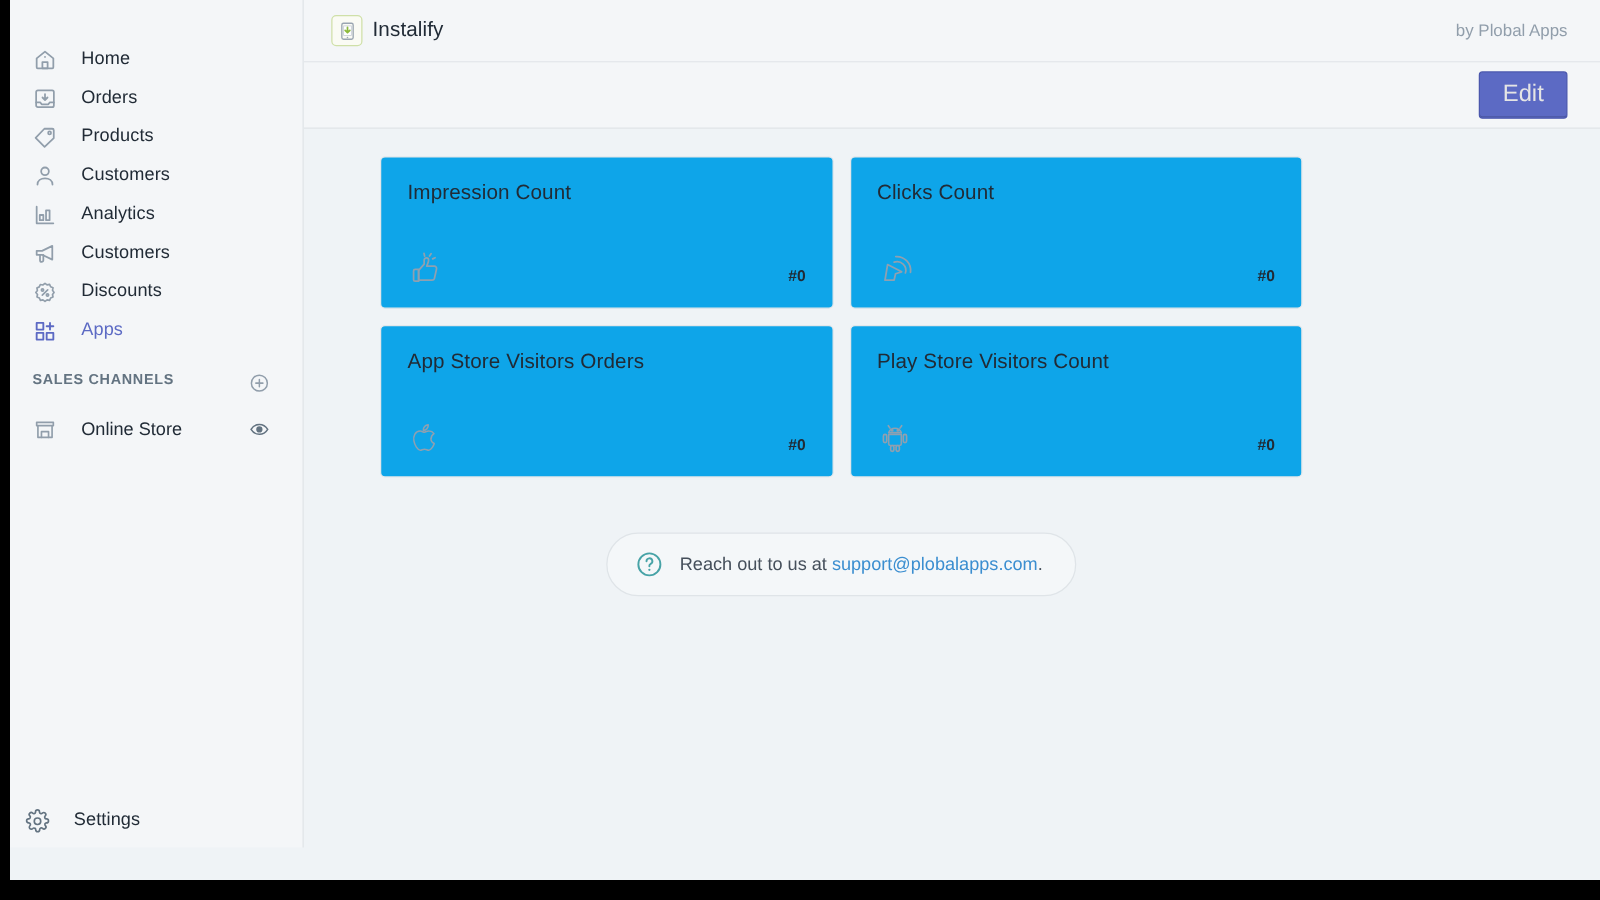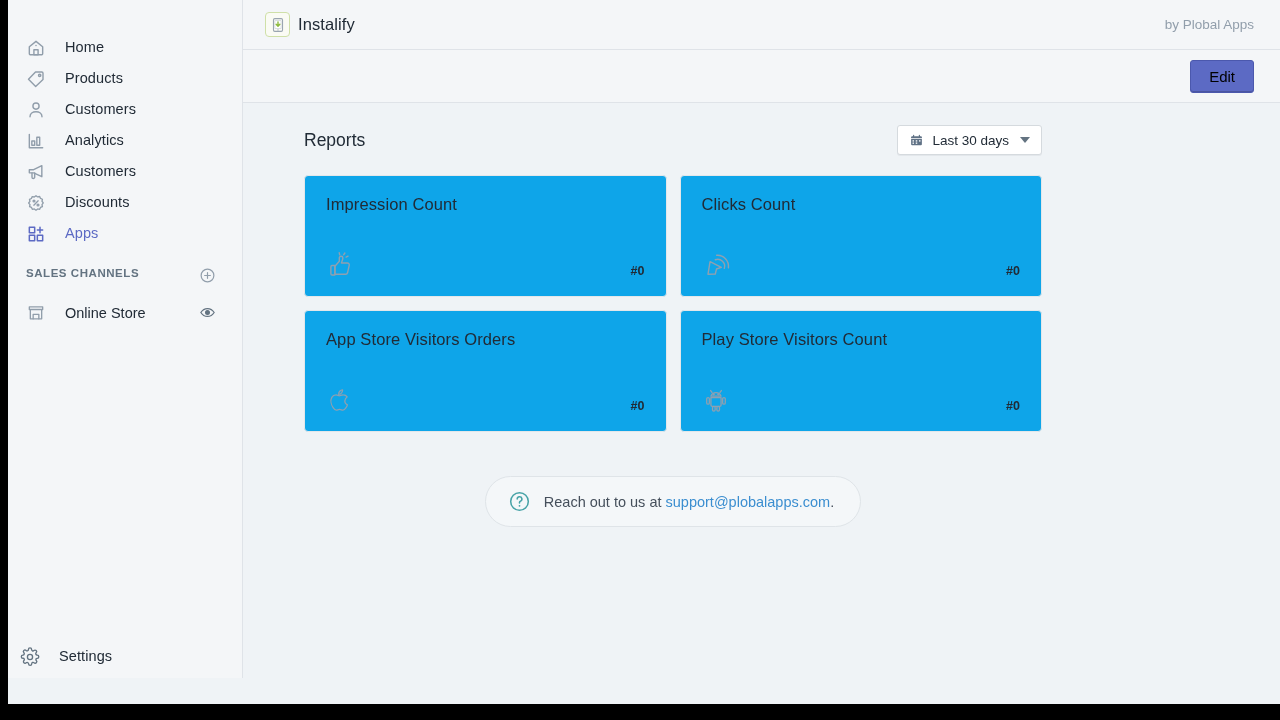--- a/index.html
+++ b/index.html
@@ -132,22 +132,22 @@
     background: #f4f6f8;
     border-bottom: 1px solid #dfe3e8;
     display: flex;
     align-items: center;
     justify-content: flex-end;
     padding-right: 26px;
   }
   .edit-btn {
     background: #5c6ac4;
     border: 1px solid #4b58ad;
-    color: #000000;
-    font-size: 15px;
+    color: #e5e5e5;
+    font-size: 19px;
     border-radius: 3px;
     padding: 7px 18px;
     cursor: pointer;
     font-family: "Liberation Sans", sans-serif;
     box-shadow: inset 0 -1px 0 rgba(0,0,0,0.18);
   }
   .content {
     flex: 1;
     padding: 22px 0 0 0;
     overflow: hidden;
@@ -234,20 +234,30 @@
       <span class="nav-ico">
         <svg width="20" height="20" viewBox="0 0 24 24" fill="none" stroke="currentColor" stroke-width="1.7" stroke-linecap="round" stroke-linejoin="round">
           <path d="M4 10.5 12 4l8 6.5V19a1 1 0 0 1-1 1H5a1 1 0 0 1-1-1z"></path>
           <rect x="9.5" y="14" width="5" height="6"></rect>
           <circle cx="12" cy="9" r="0.9" fill="currentColor" stroke="none"></circle>
         </svg>
       </span>
       <span class="nav-label">Home</span>
     </div>
 
+    <div class="nav-item">
+      <span class="nav-ico">
+        <svg width="20" height="20" viewBox="0 0 24 24" fill="none" stroke="currentColor" stroke-width="1.7" stroke-linecap="round" stroke-linejoin="round">
+          <rect x="3.5" y="4" width="17" height="16" rx="1.6"></rect>
+          <path d="M12 7.5v5.5M9.6 10.8 12 13.2l2.4-2.4"></path>
+          <path d="M3.5 15.5h4l1.3 1.8h6.4l1.3-1.8h4"></path>
+        </svg>
+      </span>
+      <span class="nav-label">Orders</span>
+    </div>
 
     <div class="nav-item">
       <span class="nav-ico">
         <svg width="20" height="20" viewBox="0 0 24 24" fill="none" stroke="currentColor" stroke-width="1.7" stroke-linecap="round" stroke-linejoin="round">
           <path d="M11.4 3.6H19a1.4 1.4 0 0 1 1.4 1.4v7.6L11.6 21 3 12.4z"></path>
           <circle cx="16.4" cy="7.6" r="1.4"></circle>
         </svg>
       </span>
       <span class="nav-label">Products</span>
     </div>
@@ -360,40 +370,20 @@
       <span class="app-author">by Plobal Apps</span>
     </div>
 
     <div class="action-bar">
       <button class="edit-btn">Edit</button>
     </div>
 
     <div class="content">
       <div class="content-inner">
 
-        <div class="reports-head">
-          <span class="reports-title">Reports</span>
-          <div class="date-btn">
-            <span style="display:flex">
-              <svg width="15" height="15" viewBox="0 0 24 24" fill="#5f7185">
-                <path d="M3.4 6.6a1.6 1.6 0 0 1 1.6-1.6h14a1.6 1.6 0 0 1 1.6 1.6v1.6H3.4z"></path>
-                <path d="M3.4 9.6h17.2v8.4a1.6 1.6 0 0 1-1.6 1.6H5a1.6 1.6 0 0 1-1.6-1.6z" fill="#5f7185"></path>
-                <rect x="5.6" y="11.6" width="2.4" height="2.1" fill="#ffffff"></rect>
-                <rect x="10.8" y="11.6" width="2.4" height="2.1" fill="#ffffff"></rect>
-                <rect x="16" y="11.6" width="2.4" height="2.1" fill="#ffffff"></rect>
-                <rect x="5.6" y="15.2" width="2.4" height="2.1" fill="#ffffff"></rect>
-                <rect x="10.8" y="15.2" width="2.4" height="2.1" fill="#ffffff"></rect>
-                <rect x="6.4" y="2.6" width="1.7" height="3.6" rx="0.8"></rect>
-                <rect x="15.9" y="2.6" width="1.7" height="3.6" rx="0.8"></rect>
-              </svg>
-            </span>
-            <span class="date-label">Last 30 days</span>
-            <span class="caret"></span>
-          </div>
-        </div>
 
         <div class="cards-grid">
 
           <div class="metric-card">
             <span class="metric-title">Impression Count</span>
             <div class="metric-row">
               <span class="metric-ico">
                 <svg width="30" height="30" viewBox="0 0 32 32" fill="none" stroke="currentColor" stroke-width="1.5" stroke-linecap="round" stroke-linejoin="round">
                   <path d="M9.5 16.6h-3a1.3 1.3 0 0 0-1.3 1.3v7.4a1.3 1.3 0 0 0 1.3 1.3h3z"></path>
                   <path d="M9.5 17.4 14.2 12V8.6a1.9 1.9 0 0 1 3.8 0c0 1.9-1.1 3.6-1.6 5.2h6.4a2 2 0 0 1 1.95 2.5l-1.8 8a2 2 0 0 1-1.95 1.5H9.5z"></path>

